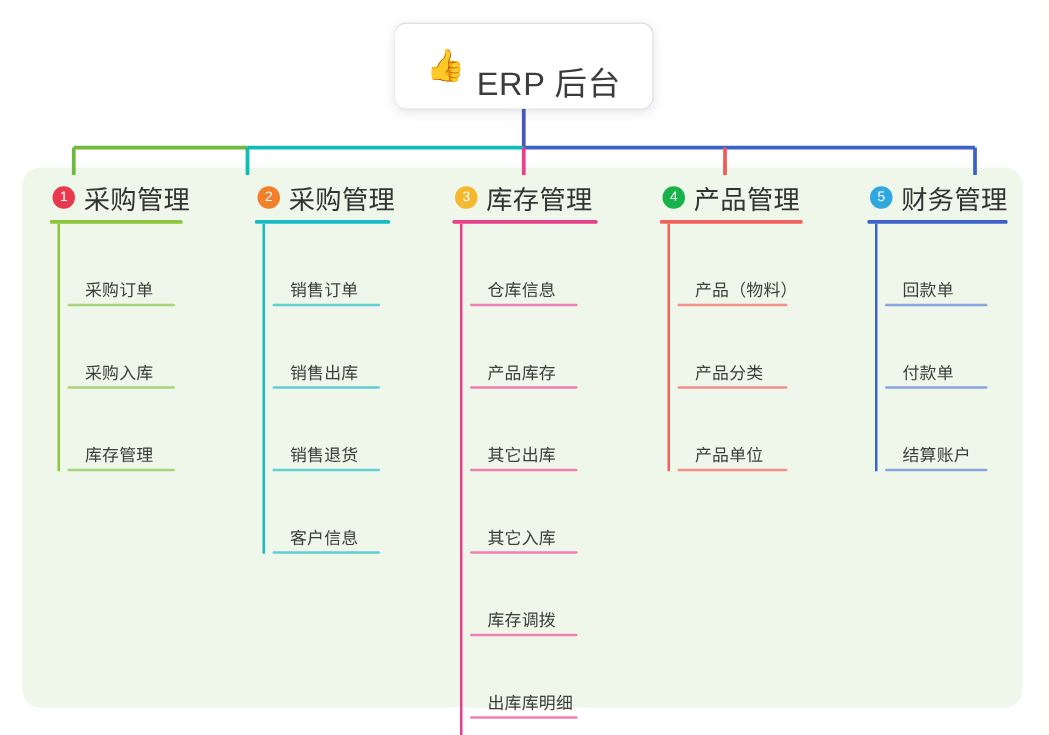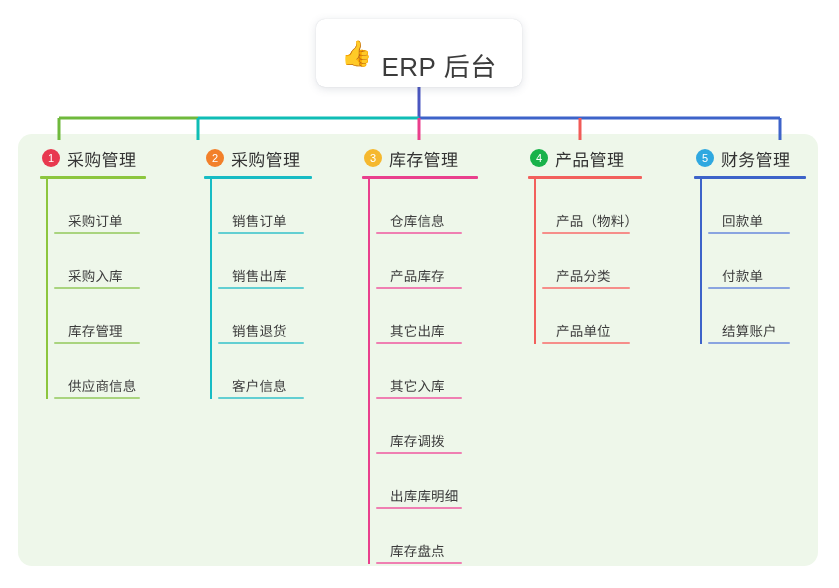--- a/index.html
+++ b/index.html
@@ -100,21 +100,21 @@
     border-radius: 50%;
     color: #ffffff;
     font-size: 11px;
     line-height: 18px;
     text-align: center;
     font-weight: 400;
     flex: 0 0 auto;
     display: inline-block;
   }
   .col-title {
-    font-size: 17px;
+    font-size: 21px;
     color: #333333;
     letter-spacing: 0.3px;
   }
   .col-rule {
     height: 3px;
     border-radius: 1px;
     margin-top: 6px;
   }
 
   .items {
@@ -124,21 +124,21 @@
   }
   .spine {
     position: absolute;
     left: 6px;
     top: 0;
     bottom: 0;
     width: 2px;
   }
   .item {
     position: relative;
-    height: 55px;
+    height: 66px;
     box-sizing: border-box;
     display: flex;
     align-items: flex-end;
     padding-bottom: 4px;
   }
   .item-label {
     font-size: 13.5px;
     color: #3d3d3d;
     padding-left: 14px;
     letter-spacing: 0.2px;
@@ -192,24 +192,20 @@
             <div class="item-rule" style="background: rgb(169, 212, 126); width: 86px;"></div>
           </div>
           <div class="item">
             <span class="item-label">采购入库</span>
             <div class="item-rule" style="background: rgb(169, 212, 126); width: 86px;"></div>
           </div>
           <div class="item">
             <span class="item-label">库存管理</span>
             <div class="item-rule" style="background: rgb(169, 212, 126); width: 86px;"></div>
           </div>
-          <div class="item">
-            <span class="item-label">供应商信息</span>
-            <div class="item-rule" style="background: rgb(169, 212, 126); width: 86px;"></div>
-          </div>
         </div>
       </div>
       <div class="column" style="left: 204px; width: 100px;">
         <div class="col-header">
           <span class="badge" style="background: rgb(242, 128, 42);">2</span>
           <span class="col-title">采购管理</span>
         </div>
         <div class="col-rule" style="background: rgb(23, 188, 196); width: 108px;"></div>
         <div class="items">
           <div class="spine" style="background: rgb(23, 188, 196);"></div>

